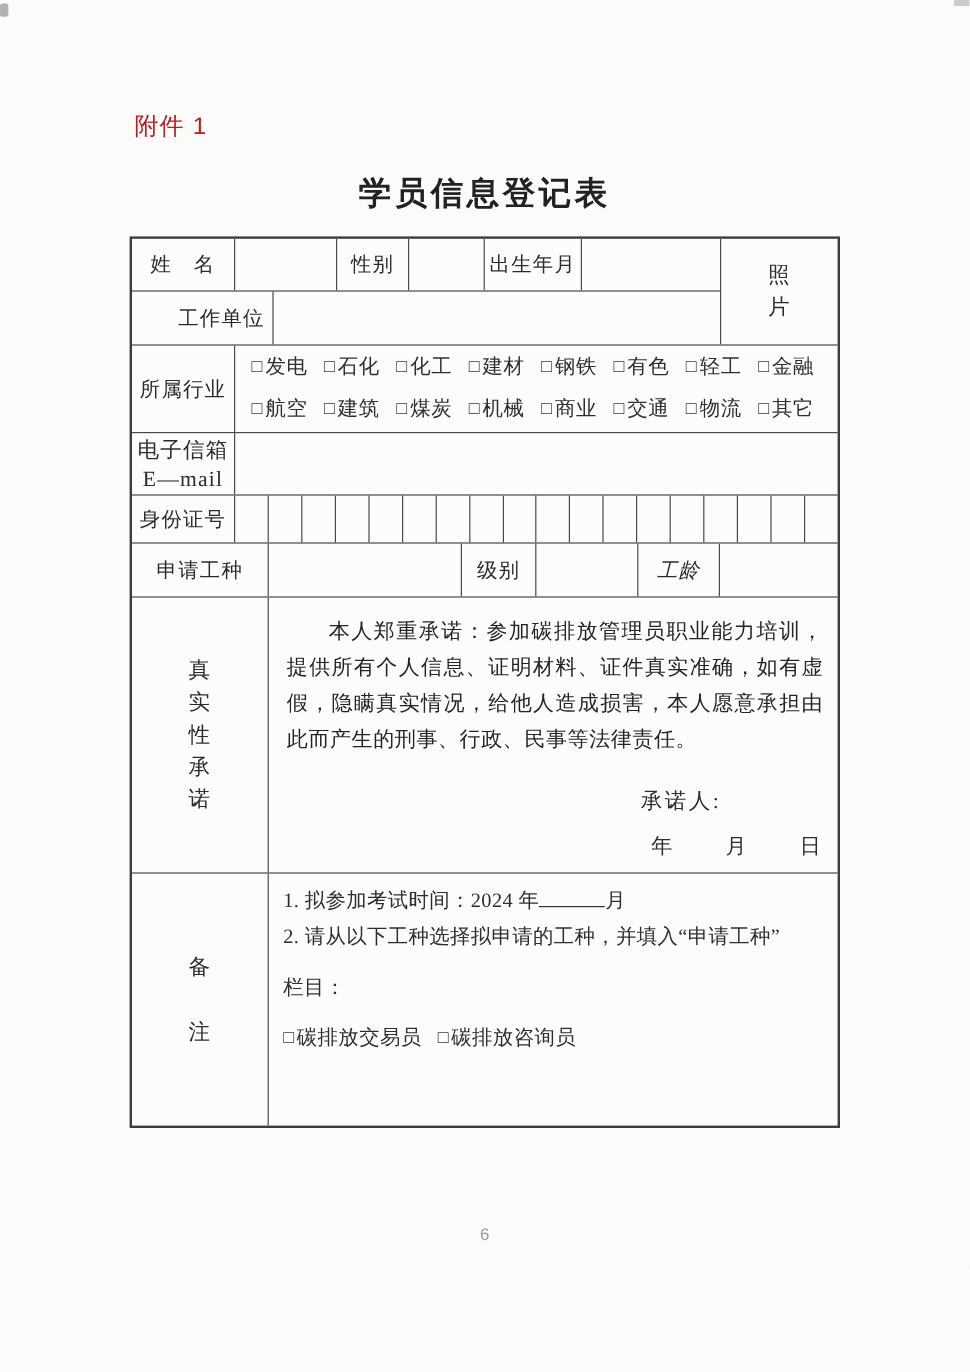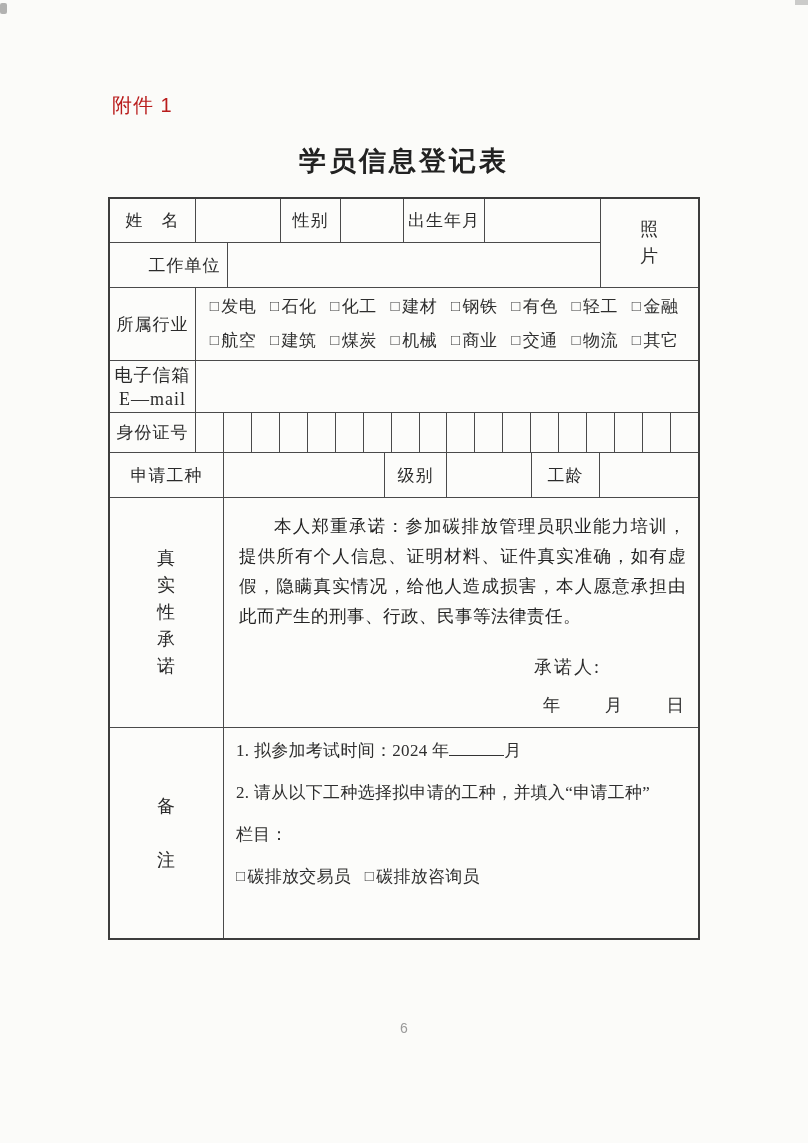--- a/index.html
+++ b/index.html
@@ -25,21 +25,21 @@
     position:absolute; left:108px; top:197px; width:592px;
     border:2px solid #3d3d3d; background:#fcfcfa;
   }
   .r { display:flex; border-bottom:1px solid #4a4a4a; }
   .r.last { border-bottom:none; }
   .cell { border-right:1px solid #4a4a4a; display:flex; align-items:center; justify-content:center; }
   .cell.nobr { border-right:none; }
   .lbl { font-size:17px; letter-spacing:1px; color:#2b2b2b; }
   .w86{width:86px;} .w85{width:85px;} .w60{width:60px;} .w63{width:63px;}
   .w81{width:81px;} .w115{width:115px;} .w114{width:114px;} .w161{width:161px;}
-  .w62{width:62px;} .w68{width:68px;}
+  .w62{width:62px;} .w68{width:68px;font-style:italic;}
   .flex1{flex:1;}
   .sec-top { display:flex; border-bottom:1px solid #4a4a4a; }
   .top-left { width:490px; }
   .h44{height:44px;} .h50{height:50px;} .h73{height:73px;}
   .h52{height:52px;} .h40{height:40px;} .h45{height:45px;}
   .r.inner-last { border-bottom:none;padding-left:32px; }
   .photo {
     flex:1; border-left:1px solid #4a4a4a;
     display:flex; align-items:center; justify-content:center;
   }
@@ -56,21 +56,21 @@
   .commit-cell { flex:1; position:relative; border-right:none; display:block; }
   .commit-body {
     padding:13px 12px 0 15px; text-indent:2em; font-size:17.5px;
     line-height:30px; text-align:justify; letter-spacing:0.5px; color:#242424;
   }
   .signer { position:absolute; left:310px; top:157px; font-size:18px; letter-spacing:2px; }
   .dateline { position:absolute; right:8px; bottom:10px; font-size:17.5px; }
   .dateline .ymd { margin-right:40px; }
   .dateline .ymd:last-child { margin-right:6px; }
   .remarks-cell { flex:1; border-right:none; display:block; padding:8px 6px 0 12px; }
-  .rline { line-height:30px; font-size:17px; margin-top:12px; white-space:nowrap; letter-spacing:0.3px; }
+  .rline { line-height:30px; font-size:17px; margin-top:0; white-space:nowrap; letter-spacing:0.3px; }
   .rline.first { margin-top:0; }
   .rline.tight { margin-top:12px; }
   .blank { display:inline-block; width:55px; border-bottom:1px solid #333; height:16px; vertical-align:baseline; }
   .pagenum {
     position:absolute; top:1020px; left:0; width:100%; text-align:center;
     font-size:14px; color:#9a9a9a; font-family:"Liberation Sans","DejaVu Sans",sans-serif;
   }
   .artifact-tl { position:absolute; left:0; top:3px; width:7px; height:11px; background:#777; opacity:.55; border-radius:2px; }
   .artifact-tr { position:absolute; right:0; top:0; width:13px; height:5px; background:#9b9b9b; opacity:.5; }
 </style>

